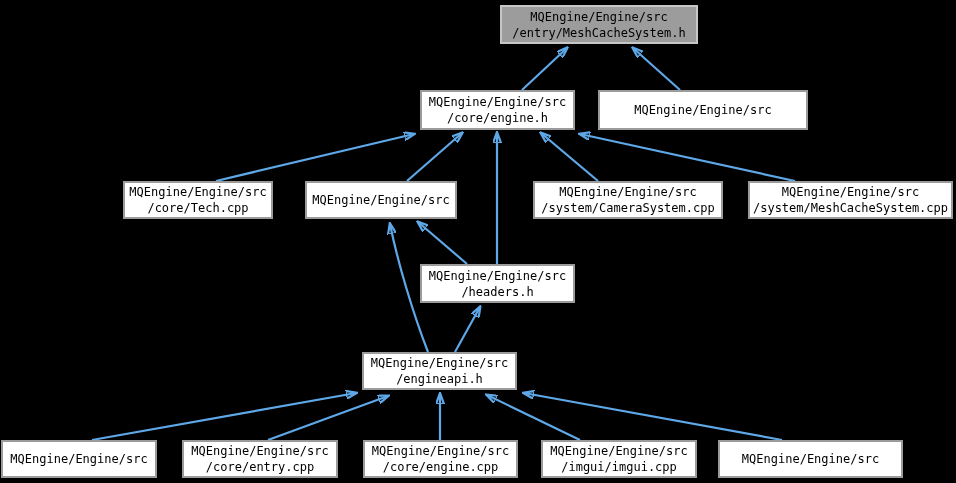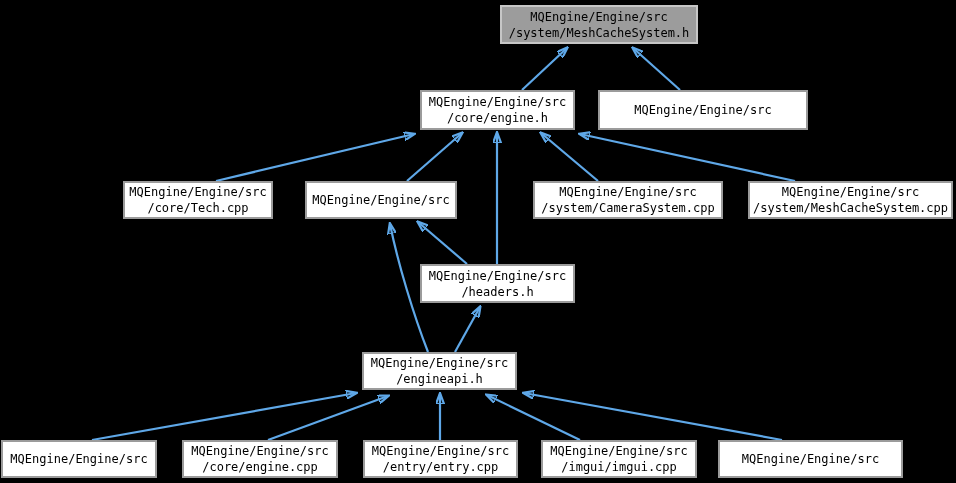--- a/index.html
+++ b/index.html
@@ -76,21 +76,21 @@
         <path d="M92,440 L356,393" marker-end="url(#arrow)"></path>
         <path d="M268,440 L388,396" marker-end="url(#arrow)"></path>
         <path d="M440,440 L440,394" marker-end="url(#arrow)"></path>
         <path d="M580,440 L487,395" marker-end="url(#arrow)"></path>
         <path d="M782,440 L524,393" marker-end="url(#arrow)"></path>
       </g>
   </svg>
   <div id="nodes-layer">
       <div class="node highlight" style="left: 500px; top: 5px; width: 198px; height: 39px;">
         <span>MQEngine/Engine/src</span>
-        <span>/system/MeshCacheSystem.h</span>
+        <span>/entry/MeshCacheSystem.h</span>
       </div>
       <div class="node" style="left: 420px; top: 90px; width: 155px; height: 40px;">
         <span>MQEngine/Engine/src</span>
         <span>/core/engine.h</span>
       </div>
       <div class="node" style="left: 598px; top: 90px; width: 210px; height: 40px;">
         <span>MQEngine/Engine/src</span>
       </div>
       <div class="node" style="left: 123px; top: 181px; width: 150px; height: 38px;">
         <span>MQEngine/Engine/src</span>
@@ -113,25 +113,25 @@
       </div>
       <div class="node" style="left: 362px; top: 352px; width: 155px; height: 38px;">
         <span>MQEngine/Engine/src</span>
         <span>/engineapi.h</span>
       </div>
       <div class="node" style="left: 1px; top: 440px; width: 156px; height: 38px;">
         <span>MQEngine/Engine/src</span>
       </div>
       <div class="node" style="left: 182px; top: 440px; width: 156px; height: 38px;">
         <span>MQEngine/Engine/src</span>
-        <span>/core/engine.cpp</span>
+        <span>/core/entry.cpp</span>
       </div>
       <div class="node" style="left: 363px; top: 440px; width: 155px; height: 38px;">
         <span>MQEngine/Engine/src</span>
-        <span>/entry/entry.cpp</span>
+        <span>/core/engine.cpp</span>
       </div>
       <div class="node" style="left: 541px; top: 440px; width: 156px; height: 38px;">
         <span>MQEngine/Engine/src</span>
         <span>/imgui/imgui.cpp</span>
       </div>
       <div class="node" style="left: 718px; top: 440px; width: 185px; height: 38px;">
         <span>MQEngine/Engine/src</span>
       </div>
     </div>
 </div>

